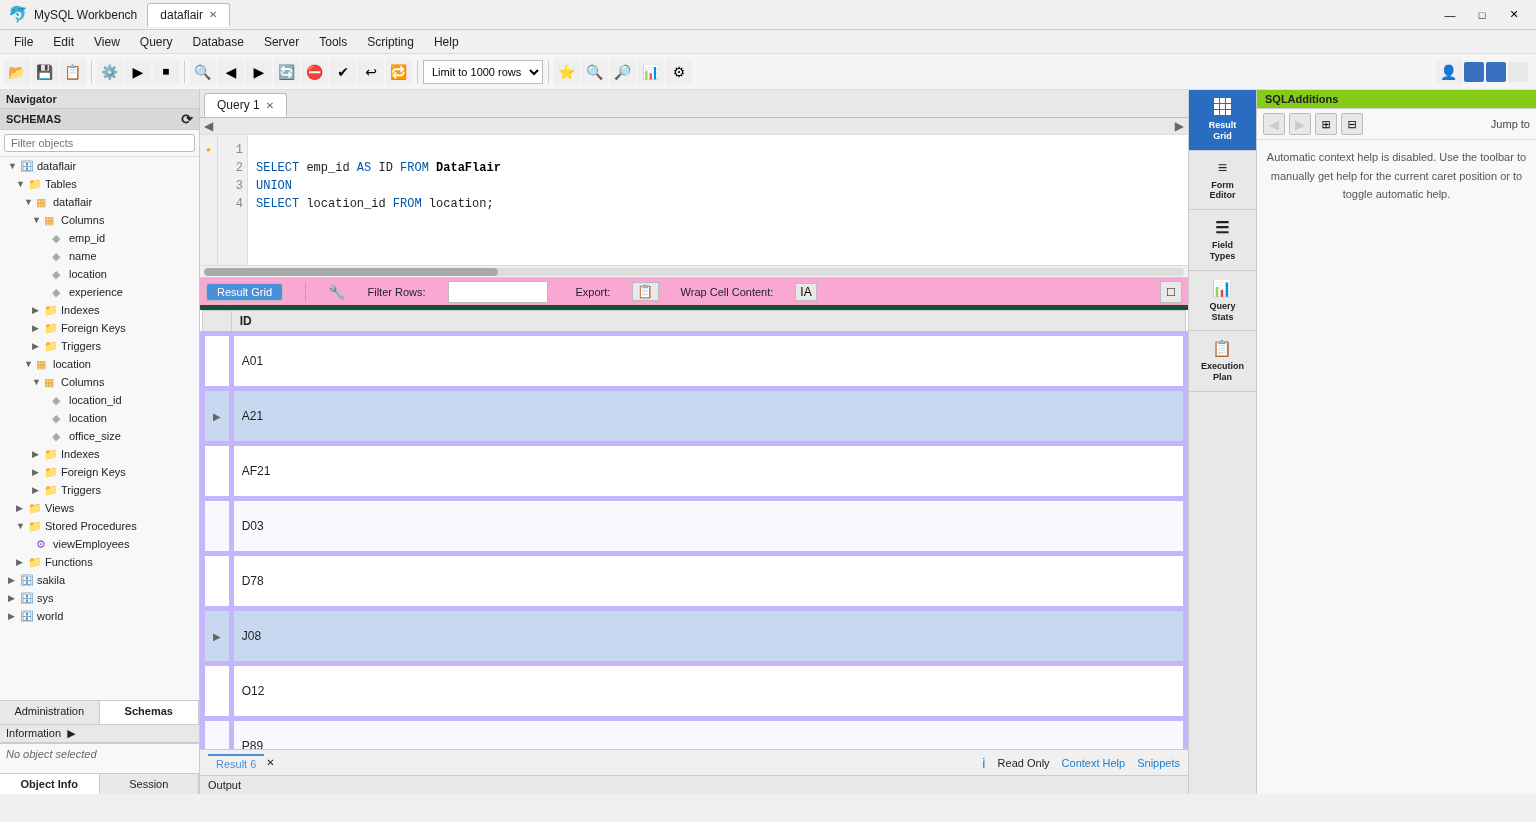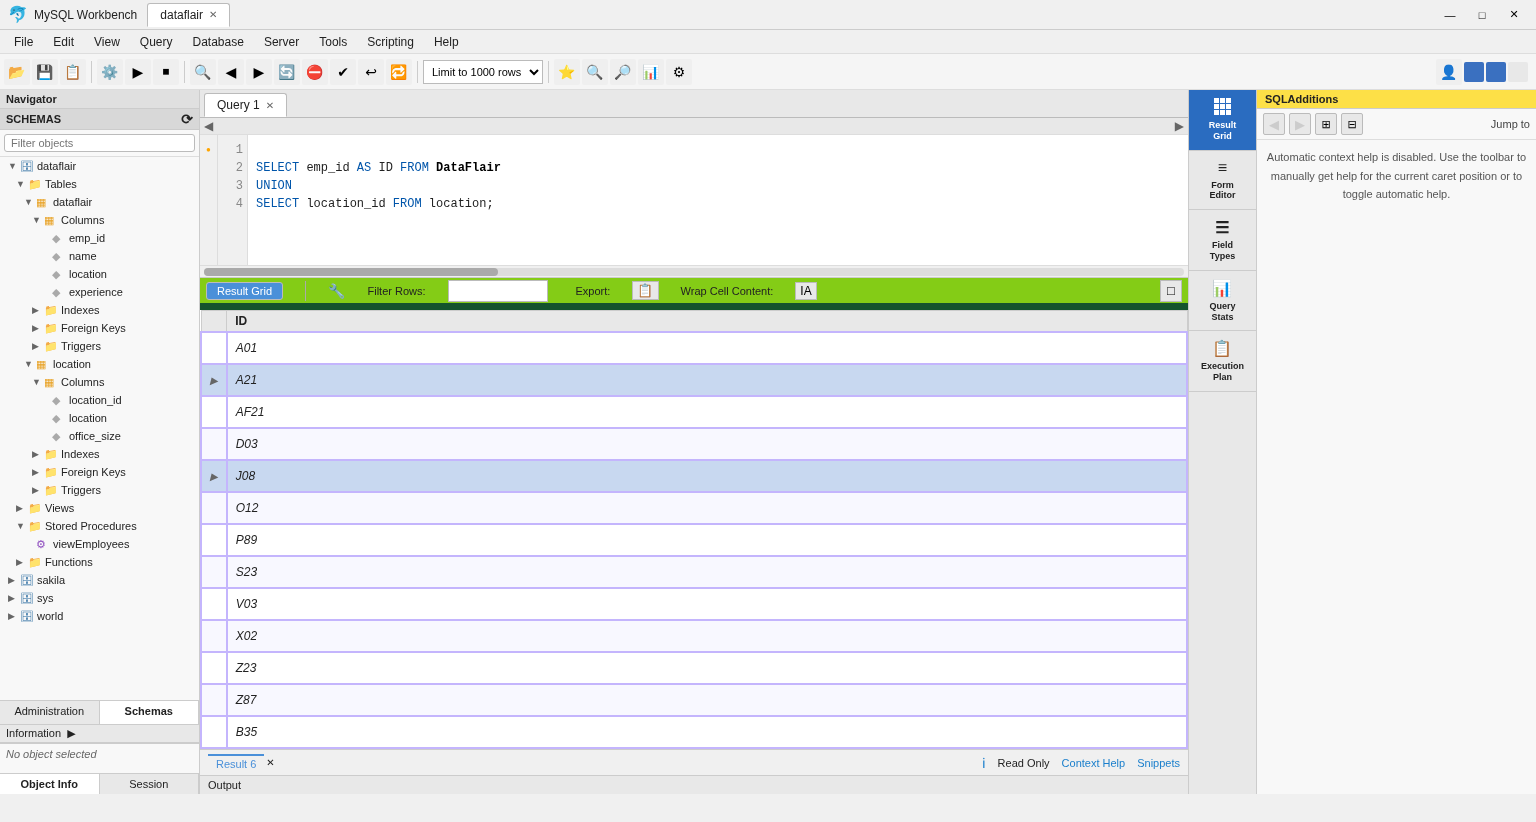--- a/index.html
+++ b/index.html
@@ -66,45 +66,45 @@
     .line-bullets { background: #f0f0f0; border-right: 1px solid #ddd; padding: 6px 4px; font-size: 12px; line-height: 18px; min-width: 18px; }
     .bullet { color: orange; font-size: 8px; display: flex; align-items: center; justify-content: center; height: 18px; }
     .sql-code { padding: 6px 8px; font-family: 'Courier New', monospace; font-size: 12px; line-height: 18px; flex: 1; white-space: pre; overflow: auto; }
     .kw { color: #0055aa; font-weight: normal; }
     .tbl-name { color: #000; font-weight: bold; }
     .scrollbar-h { height: 12px; background: #f0f0f0; border-top: 1px solid #ddd; display: flex; align-items: center; padding: 0 4px; }
     .scroll-track { flex: 1; height: 8px; background: #ddd; border-radius: 4px; position: relative; }
     .scroll-thumb { position: absolute; left: 0; width: 30%; height: 8px; background: #aaa; border-radius: 4px; }
 
     
-    #result-toolbar { background: #84cc16; height: 32px; display: flex; align-items: center; padding: 0 6px; border-bottom: 7px solid #14532d; gap: 22px; flex-shrink: 0; }
+    #result-toolbar { background: #f9a8d4; height: 32px; display: flex; align-items: center; padding: 0 6px; border-bottom: 5px solid #14532d; gap: 22px; flex-shrink: 0; }
     .result-tab-btn { padding: 2px 10px; border: 1px solid #bbb; background: #e0e0e0; cursor: pointer; font-size: 11px; border-radius: 3px; }
     .result-tab-btn.active { background: #4a90d9; color: white; }
     .filter-input { height: 22px; border: 1px solid #bbb; padding: 2px 6px; font-size: 11px; width: 120px; }
     .result-btn { padding: 2px 8px; border: 1px solid #bbb; background: #e8e8e8; cursor: pointer; font-size: 11px; }
 
     
     #result-grid { flex: 1; overflow: hidden; background: #fff; }
     .grid-table { width: 100%; border-collapse: collapse; font-size: 12px; }
     .grid-table th { background: #e8e8e8; border: 1px solid #ccc; padding: 3px 8px; text-align: left; font-weight: bold; position: sticky; top: 0; }
-    .grid-table td { border: 2px solid #c4b5fd; padding: 8px 8px; font-style: italic; }
+    .grid-table td { border: 5px solid #c4b5fd; padding: 18px 8px; }
     .grid-table tr:nth-child(even) { background: #f8f8ff; }
     .grid-table tr.highlighted { background: #c8d8f0; }
     #result-scroll { height: 100%; overflow-y: auto; overflow-x: auto; }
 
     
     #status-bar { background: #f0f0f0; height: 26px; display: flex; align-items: center; padding: 0 8px; border-top: 1px solid #ccc; font-size: 11px; gap: 12px; flex-shrink: 0; }
     .status-result-tab { padding: 2px 8px; font-size: 11px; cursor: pointer; border-top: 2px solid transparent; }
     .status-result-tab.active { border-top-color: #4a90d9; color: #4a90d9; }
     .status-right { margin-left: auto; display: flex; gap: 12px; align-items: center; }
     .info-icon { color: #1a7fcc; font-size: 14px; }
 
     
     #right-panel { width: 280px; background: #f8f8f8; border-left: 1px solid #ccc; display: flex; flex-direction: column; overflow: hidden; flex-shrink: 0; }
-    #right-header { background: #fde047; padding: 3px 8px; font-size: 11px; font-weight: bold; border-bottom: 1px solid #ccc; display: flex; align-items: center; justify-content: space-between; }
+    #right-header { background: #84cc16; padding: 3px 8px; font-size: 11px; font-weight: bold; border-bottom: 1px solid #ccc; display: flex; align-items: center; justify-content: space-between; }
     #right-nav { display: flex; align-items: center; padding: 4px 6px; gap: 4px; border-bottom: 1px solid #ddd; }
     .right-nav-btn { width: 22px; height: 22px; display: flex; align-items: center; justify-content: center; font-size: 13px; cursor: pointer; border: 1px solid #bbb; background: #e8e8e8; border-radius: 2px; }
     .right-nav-btn.disabled { color: #ccc; cursor: default; }
     .jump-to { margin-left: auto; font-size: 11px; color: #444; }
     #right-content { flex: 1; padding: 8px; overflow-y: auto; font-size: 11px; color: #444; line-height: 1.6; }
 
     
     #right-actions { display: flex; flex-direction: column; width: 68px; background: #e8e8e8; border-left: 1px solid #ccc; flex-shrink: 0; }
     .action-btn { display: flex; flex-direction: column; align-items: center; justify-content: center; padding: 8px 20px; cursor: pointer; border-bottom: 1px solid #ccc; font-size: 10px; gap: 3px; min-height: 55px; font-weight: bold; }
     .action-btn.active { background: #2a6cc0; color: white; }
@@ -484,20 +484,24 @@
                 <td>A21</td>
               </tr>
               <tr>
                 <td></td>
                 <td>AF21</td>
               </tr>
               <tr>
                 <td></td>
                 <td>D03</td>
               </tr>
+              <tr>
+                <td></td>
+                <td>D78</td>
+              </tr>
               <tr class="highlighted">
                 <td><span style="color:#666; font-size:10px;">▶</span></td>
                 <td>J08</td>
               </tr>
               <tr>
                 <td></td>
                 <td>O12</td>
               </tr>
               <tr>
                 <td></td>

